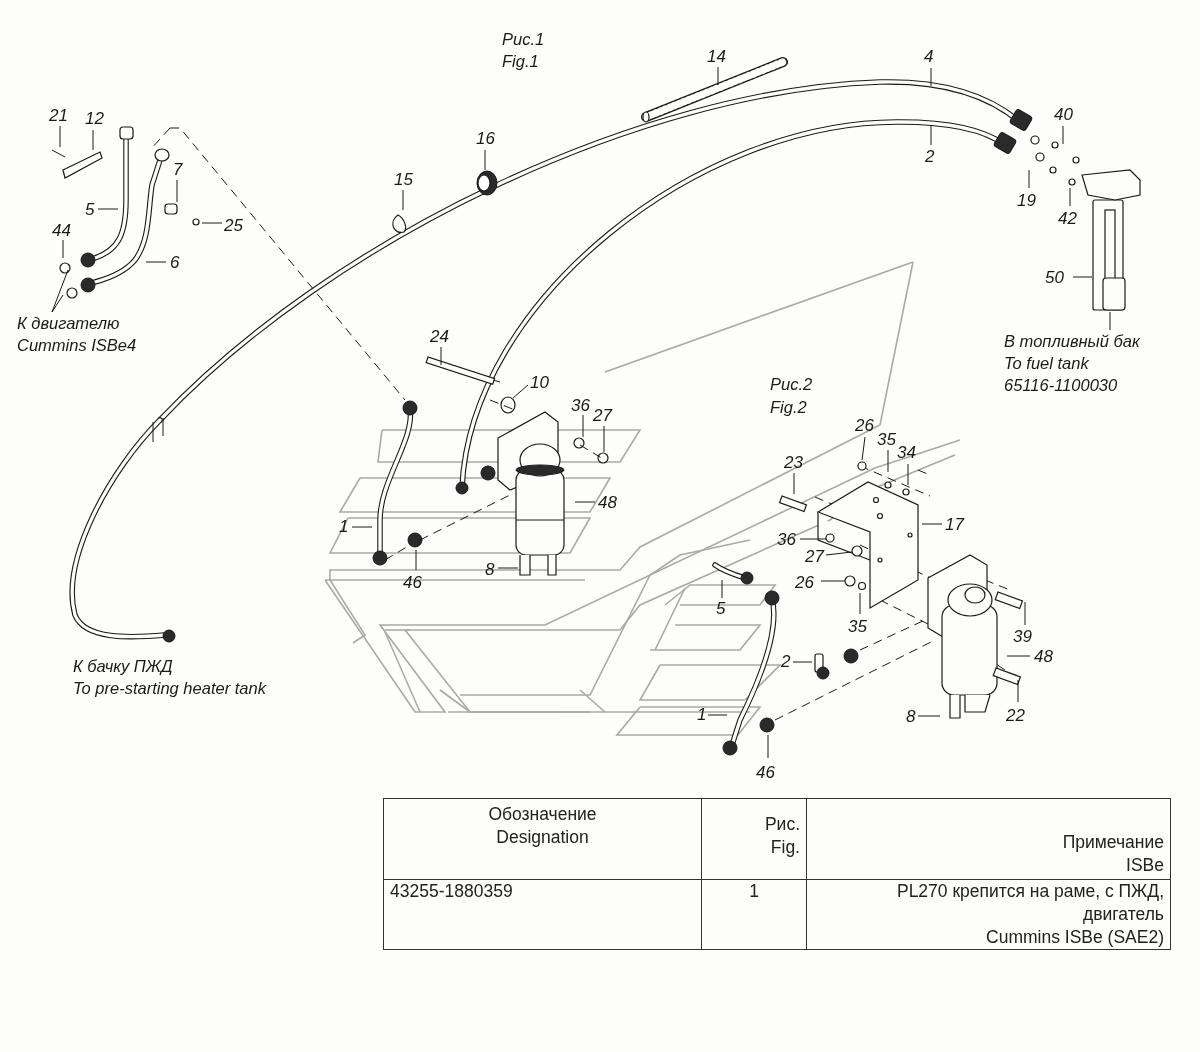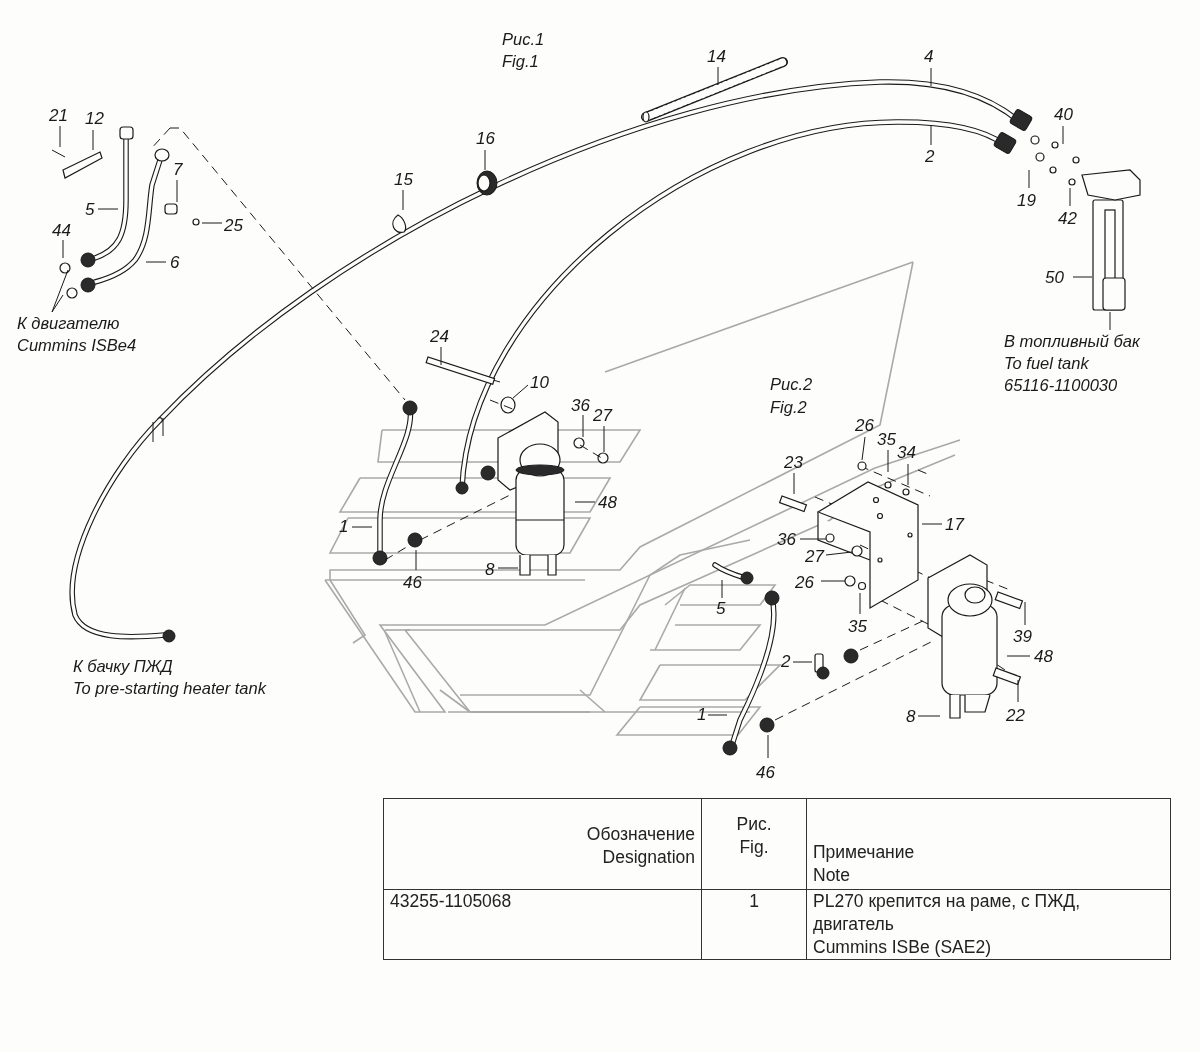--- a/index.html
+++ b/index.html
@@ -14,23 +14,23 @@
   .dash { stroke: #1a1a1a; stroke-width: 1; stroke-dasharray: 9 6; fill: none; }
   .part { fill: #fdfdfb; stroke: #1a1a1a; stroke-width: 1.2; }
   .dark { fill: #2a2a2a; stroke: #1a1a1a; stroke-width: 1; }
 
   #spec-table { position: absolute; left: 383px; top: 798px; width: 788px; border-collapse: collapse; font-family: "Liberation Sans", sans-serif; font-size: 17.5px; color: #222; }
   #spec-table td, #spec-table th { border: 1.3px solid #333; padding: 0 6px; vertical-align: top; font-weight: normal; line-height: 23px; }
   #spec-table th { height: 64px; text-align: center; vertical-align: bottom; padding-bottom: 2px; }
   #spec-table td { height: 48px; }
   #spec-table .c1 { width: 305px; text-align: left; }
   #spec-table .c2 { width: 92px; text-align: center; }
-  #spec-table .c3 { text-align: left; }
-  #spec-table th.c1 { text-align: right; padding-top: 24px; vertical-align: top; }
-  #spec-table th.c2 { vertical-align: top; padding-top: 14px; }
+  #spec-table .c3 { text-align: right; }
+  #spec-table th.c1 { text-align: center; padding-top: 4px; vertical-align: top; }
+  #spec-table th.c2 { vertical-align: top; padding-top: 14px; text-align: right; }
 </style>
 </head>
 <body>
 
 <svg id="diagram" viewBox="0 0 1200 790" xmlns="http://www.w3.org/2000/svg">
 
   <g>
     <polyline class="bg" points="913,262 880,425 640,547 620,570 330,570 330,580 365,635 353,643"></polyline>
     <polyline class="bg" points="913,262 605,372"></polyline>
     <polyline class="bg" points="382,430 385,430 640,430 620,462 378,462 382,430"></polyline>
@@ -318,29 +318,29 @@
   <thead>
     <tr>
       <th class="c1">
         <span>Обозначение</span><br>
         <span>Designation</span>
       </th>
       <th class="c2">
         <span>Рис.</span><br>
         <span>Fig.</span>
       </th>
-      <th class="c3" style="text-align:left">
+      <th class="c3" style="text-align:right">
         <span>Примечание</span><br>
-        <span>Note</span>
+        <span>ISBe</span>
       </th>
     </tr>
   </thead>
   <tbody>
     <tr>
-      <td class="c1">43255-1105068</td>
+      <td class="c1">43255-1880359</td>
       <td class="c2">1</td>
       <td class="c3">
         <span>PL270 крепится на раме, с ПЖД, двигатель</span><br>
         <span>Cummins ISBe (SAE2)</span>
       </td>
     </tr>
   </tbody>
 </table>
 
 </body></html>

